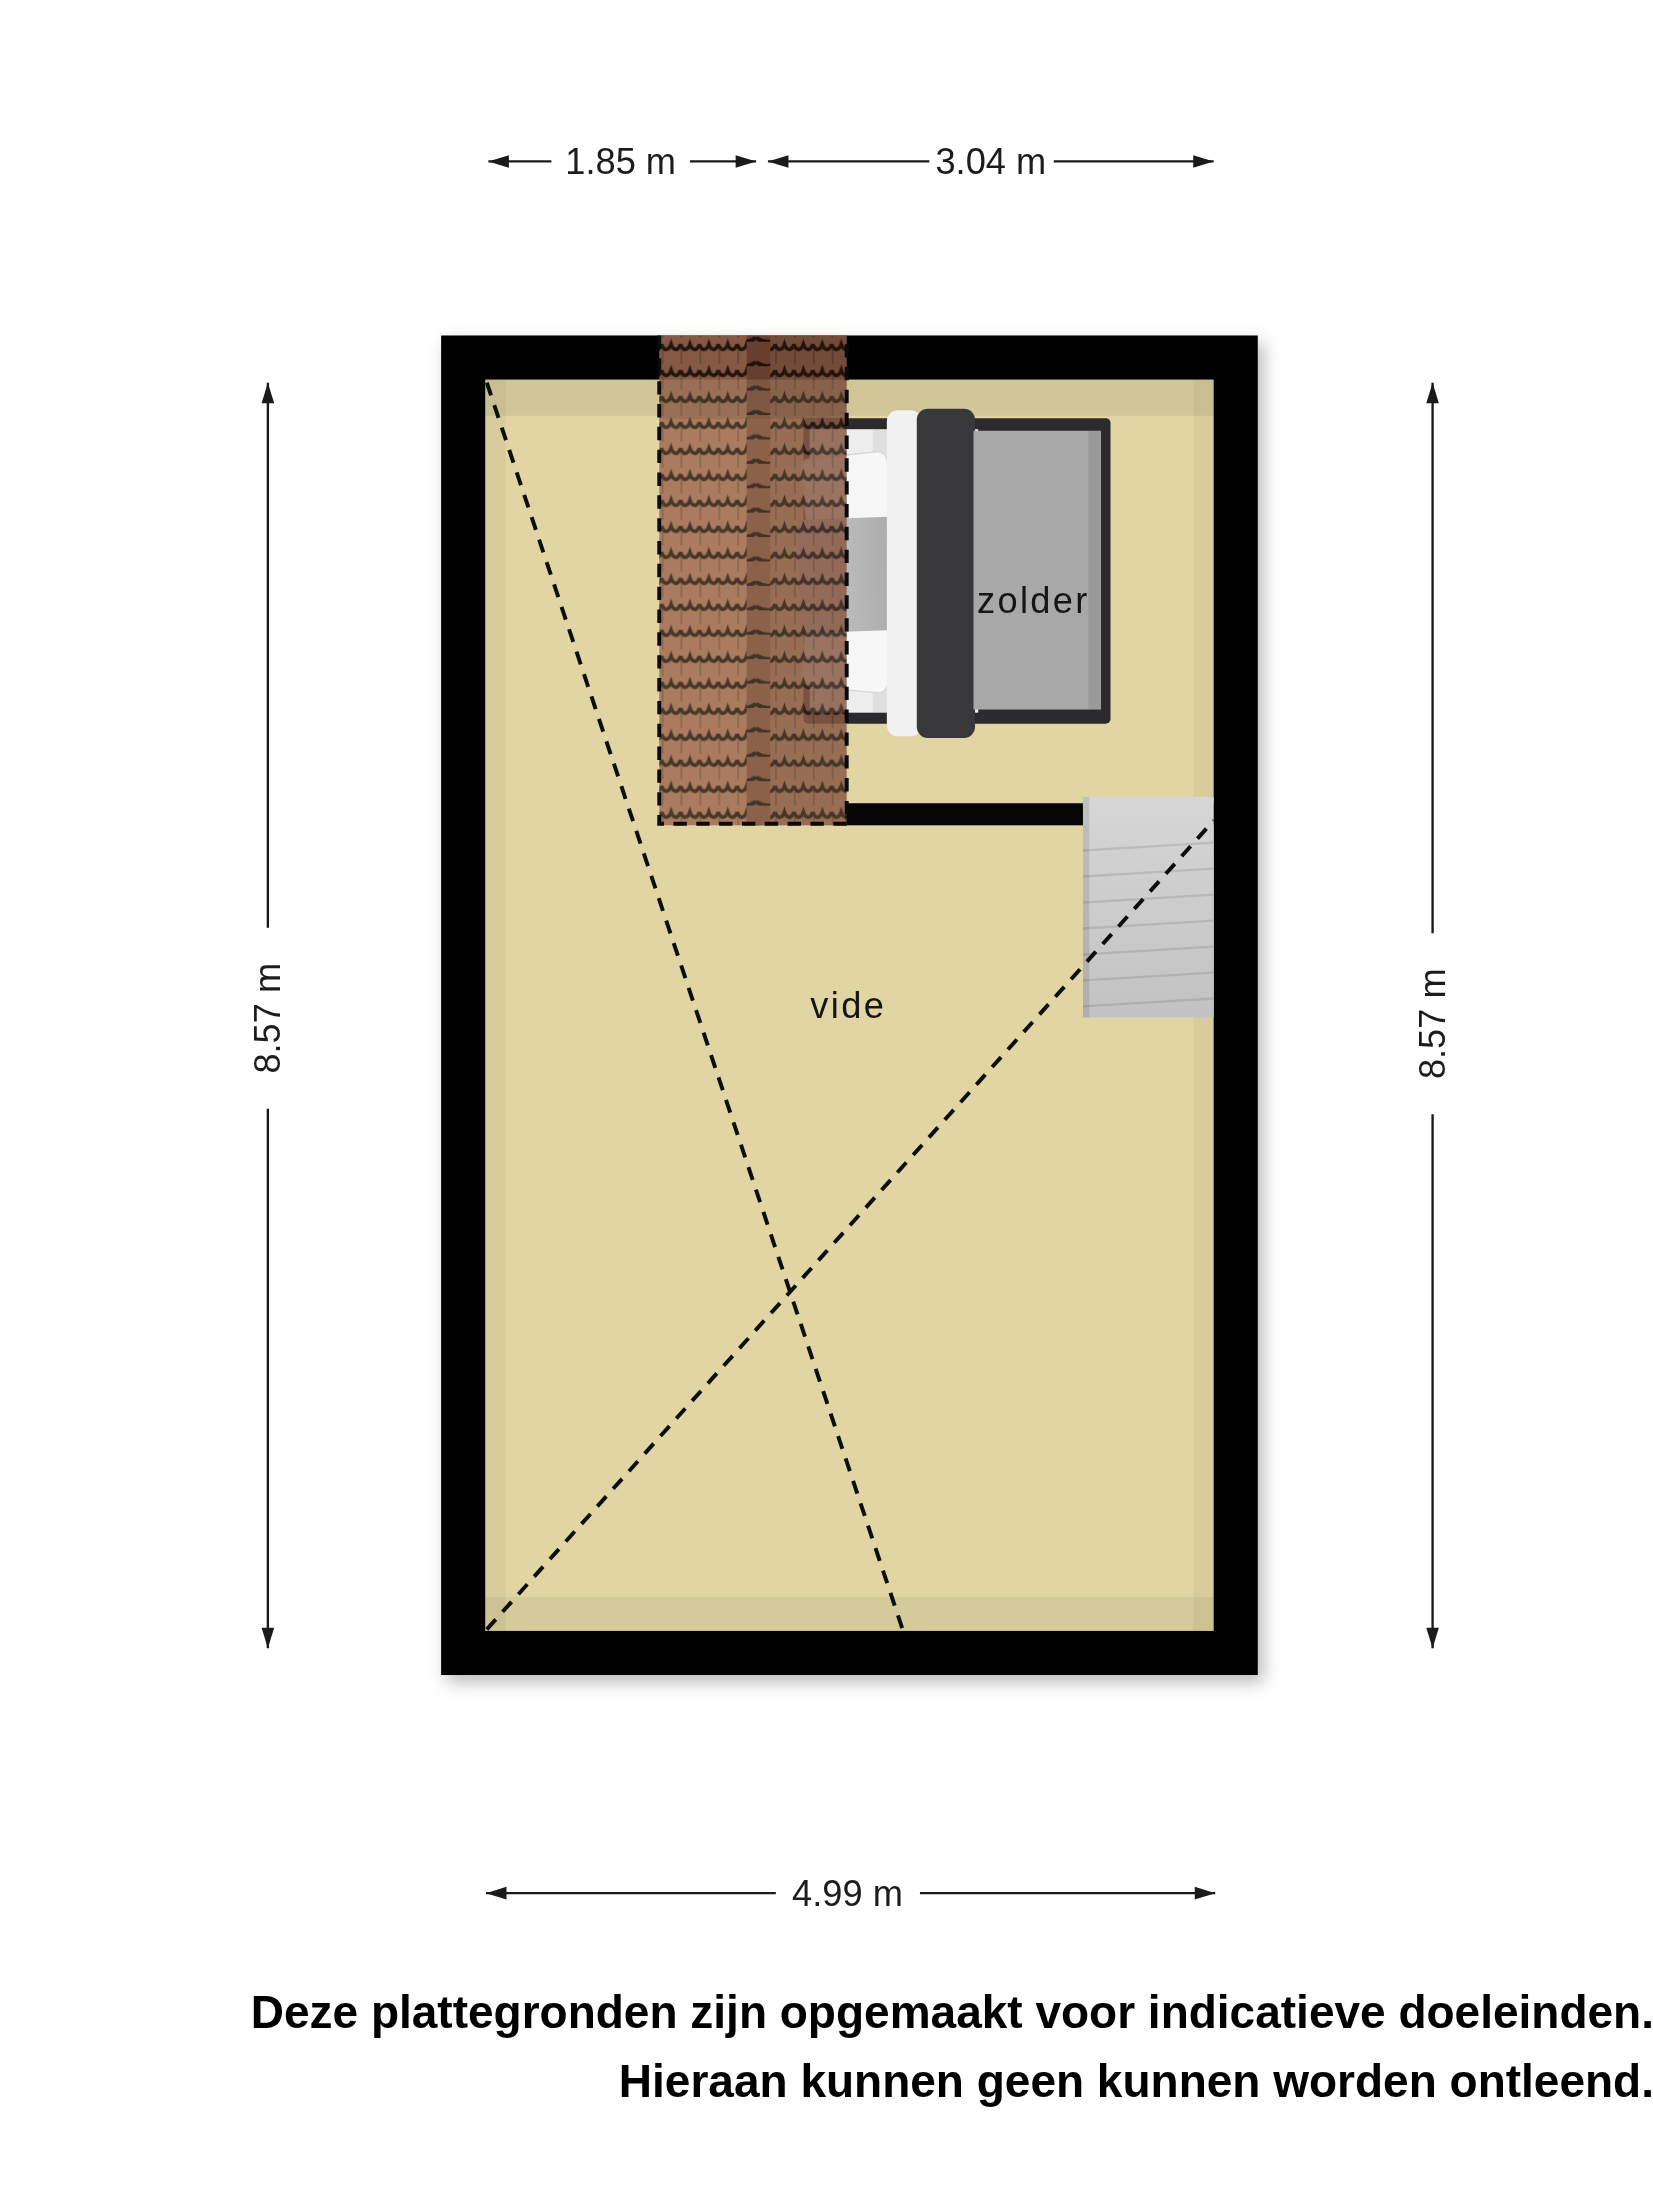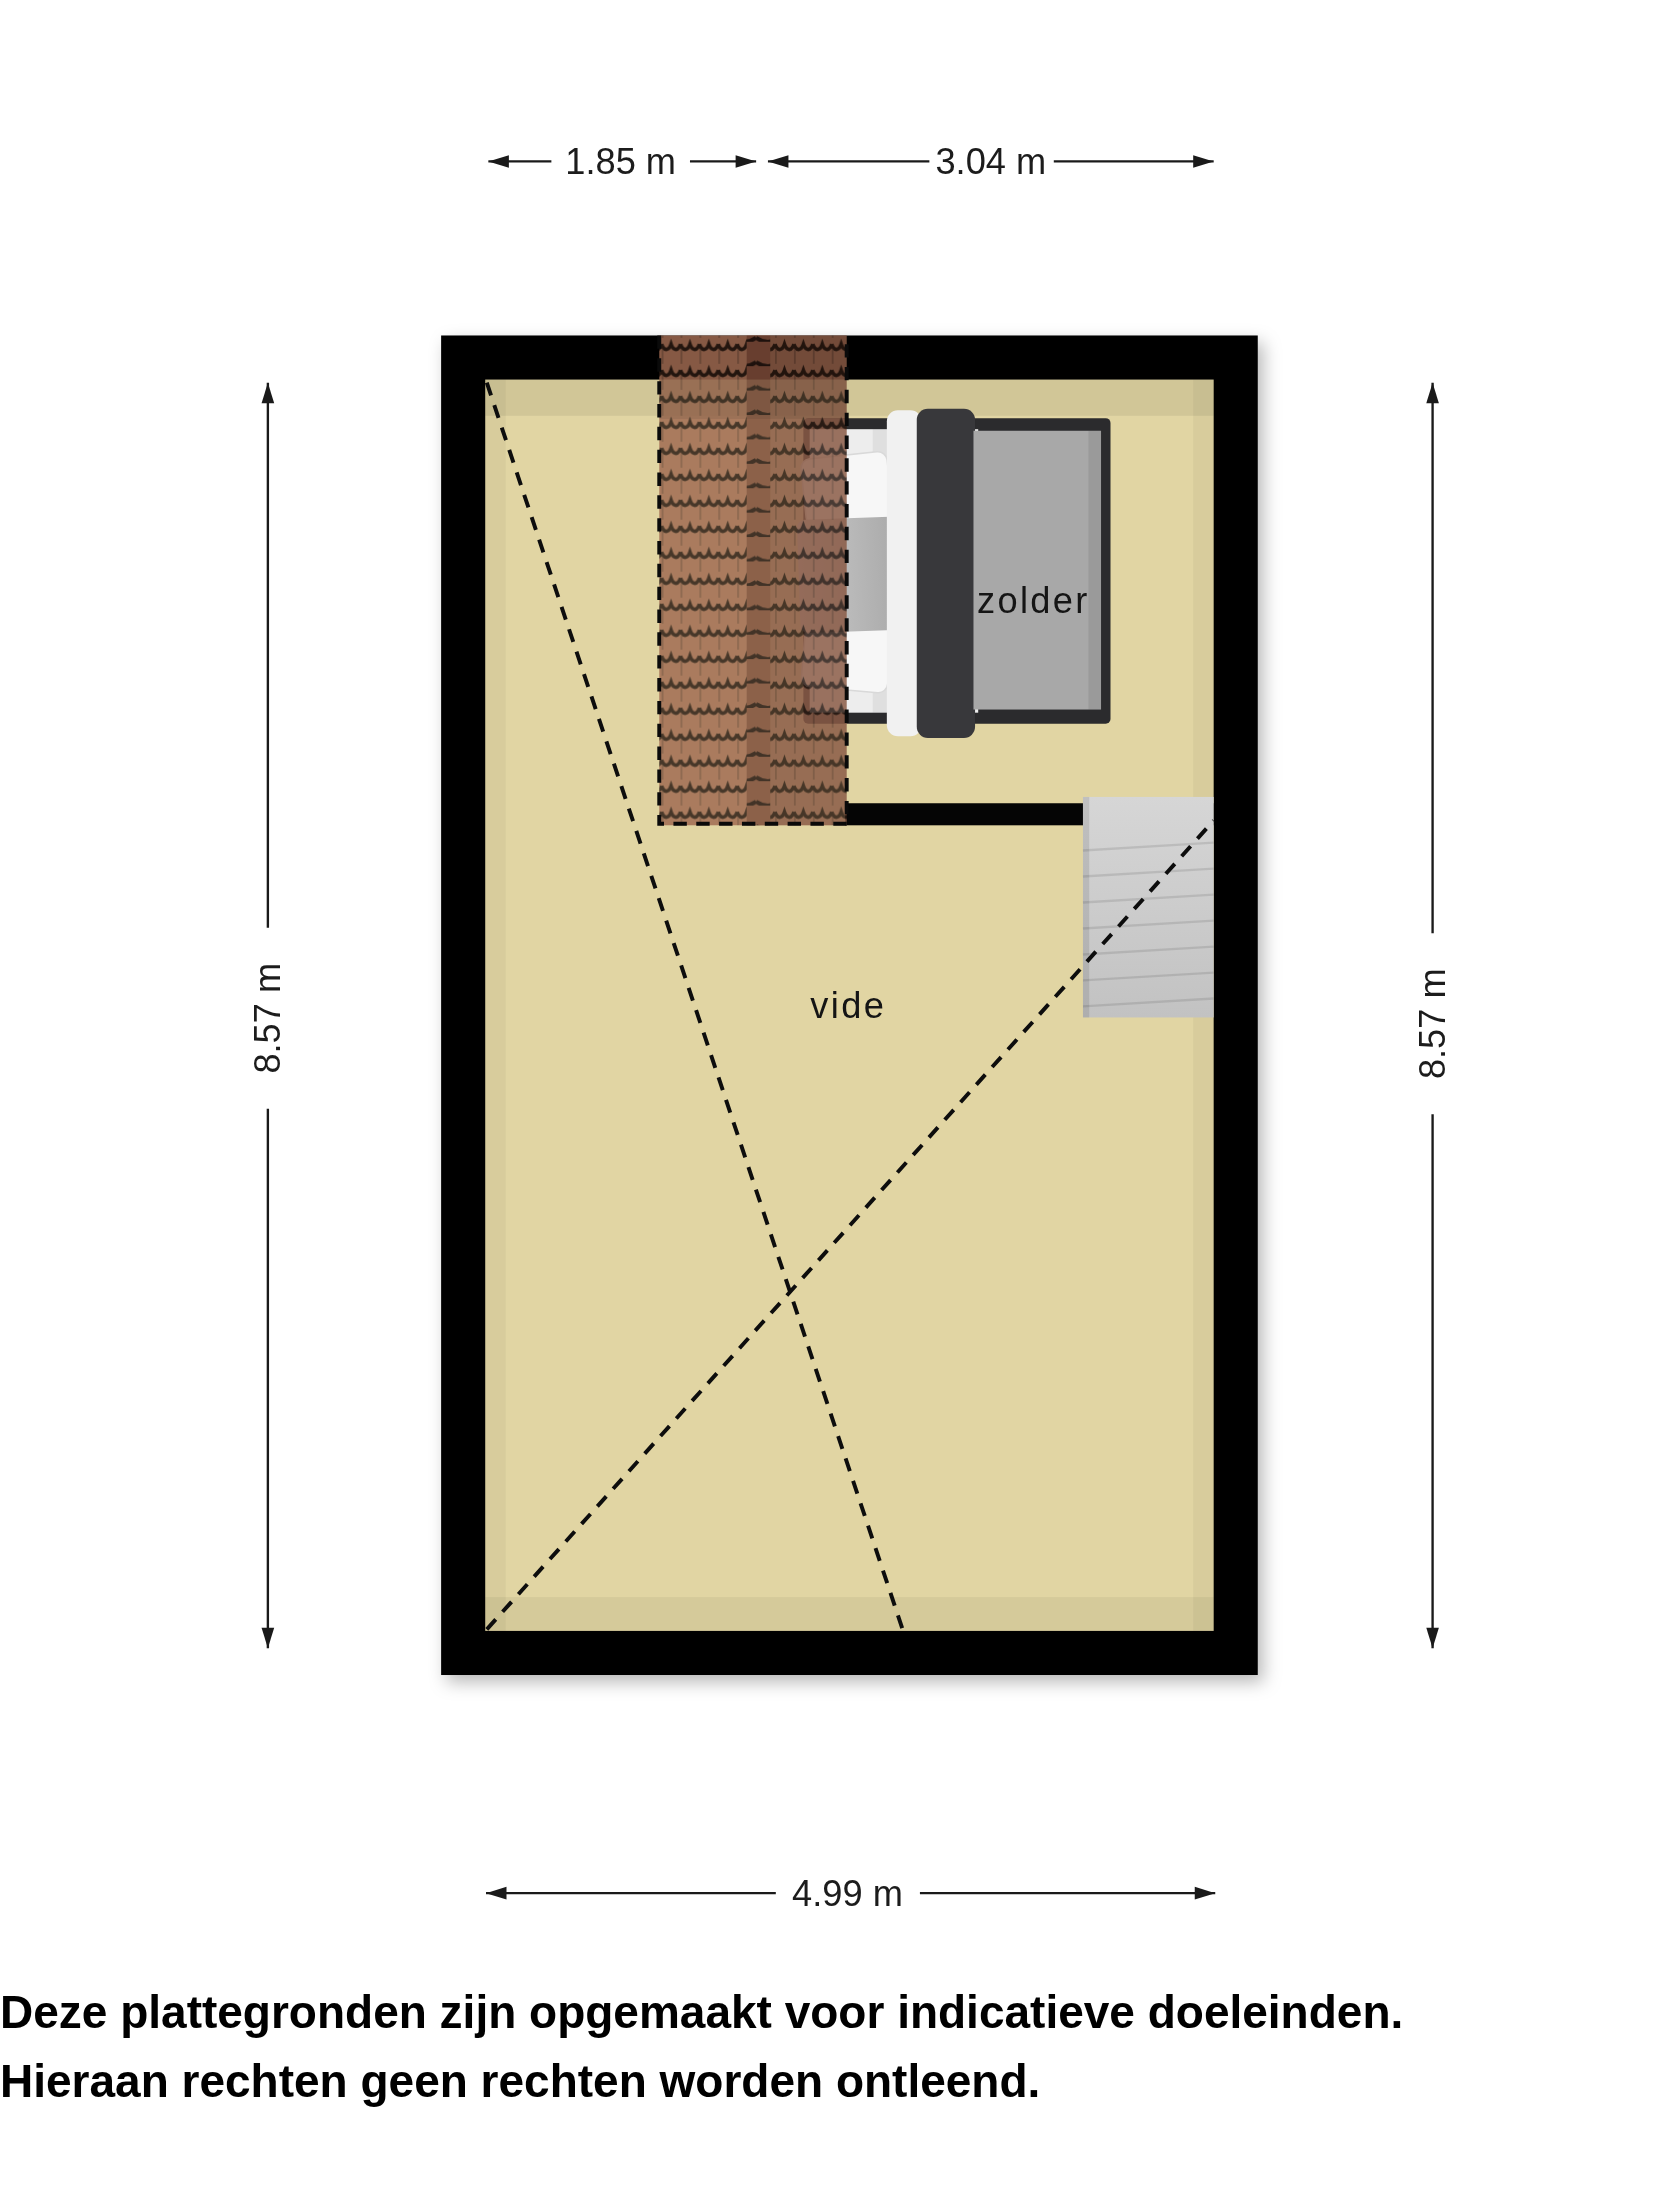--- a/index.html
+++ b/index.html
@@ -14,21 +14,21 @@
   .dim-text{
     font-family:"Liberation Sans","DejaVu Sans",sans-serif;
     font-size:46px;fill:#1c1c1c;
   }
   .room-text{
     font-family:"Liberation Sans","DejaVu Sans",sans-serif;
     font-size:46px;fill:#151515;letter-spacing:3px;
   }
   .disclaimer{
     position:absolute;left:0;top:1978px;width:1654px;
-    text-align:left;color:#000;
+    text-align:right;color:#000;
     font-weight:bold;font-size:46px;line-height:69px;
     letter-spacing:0px;
   }
 </style>
 </head>
 <body>
 
 <div class="stage">
 
   <svg class="plan-svg" width="1654" height="2205" viewBox="0 0 2100 2800">
@@ -152,17 +152,17 @@
         <polygon points="1543,2404 1517,2396 1517,2412" stroke="none" fill="#1a1a1a"></polygon>
         <text class="dim-text" x="1076" y="2420" text-anchor="middle" stroke="none">4.99 m</text>
       </g>
     </g>
 
     <text class="room-text" x="1077" y="1293" text-anchor="middle">vide</text>
   </svg>
 
   <div class="disclaimer">
     <div>Deze plattegronden zijn opgemaakt voor indicatieve doeleinden.</div>
-    <div>Hieraan rechten geen rechten worden ontleend.</div>
+    <div>Hieraan kunnen geen kunnen worden ontleend.</div>
   </div>
 
 </div>
 
 
 </body></html>

